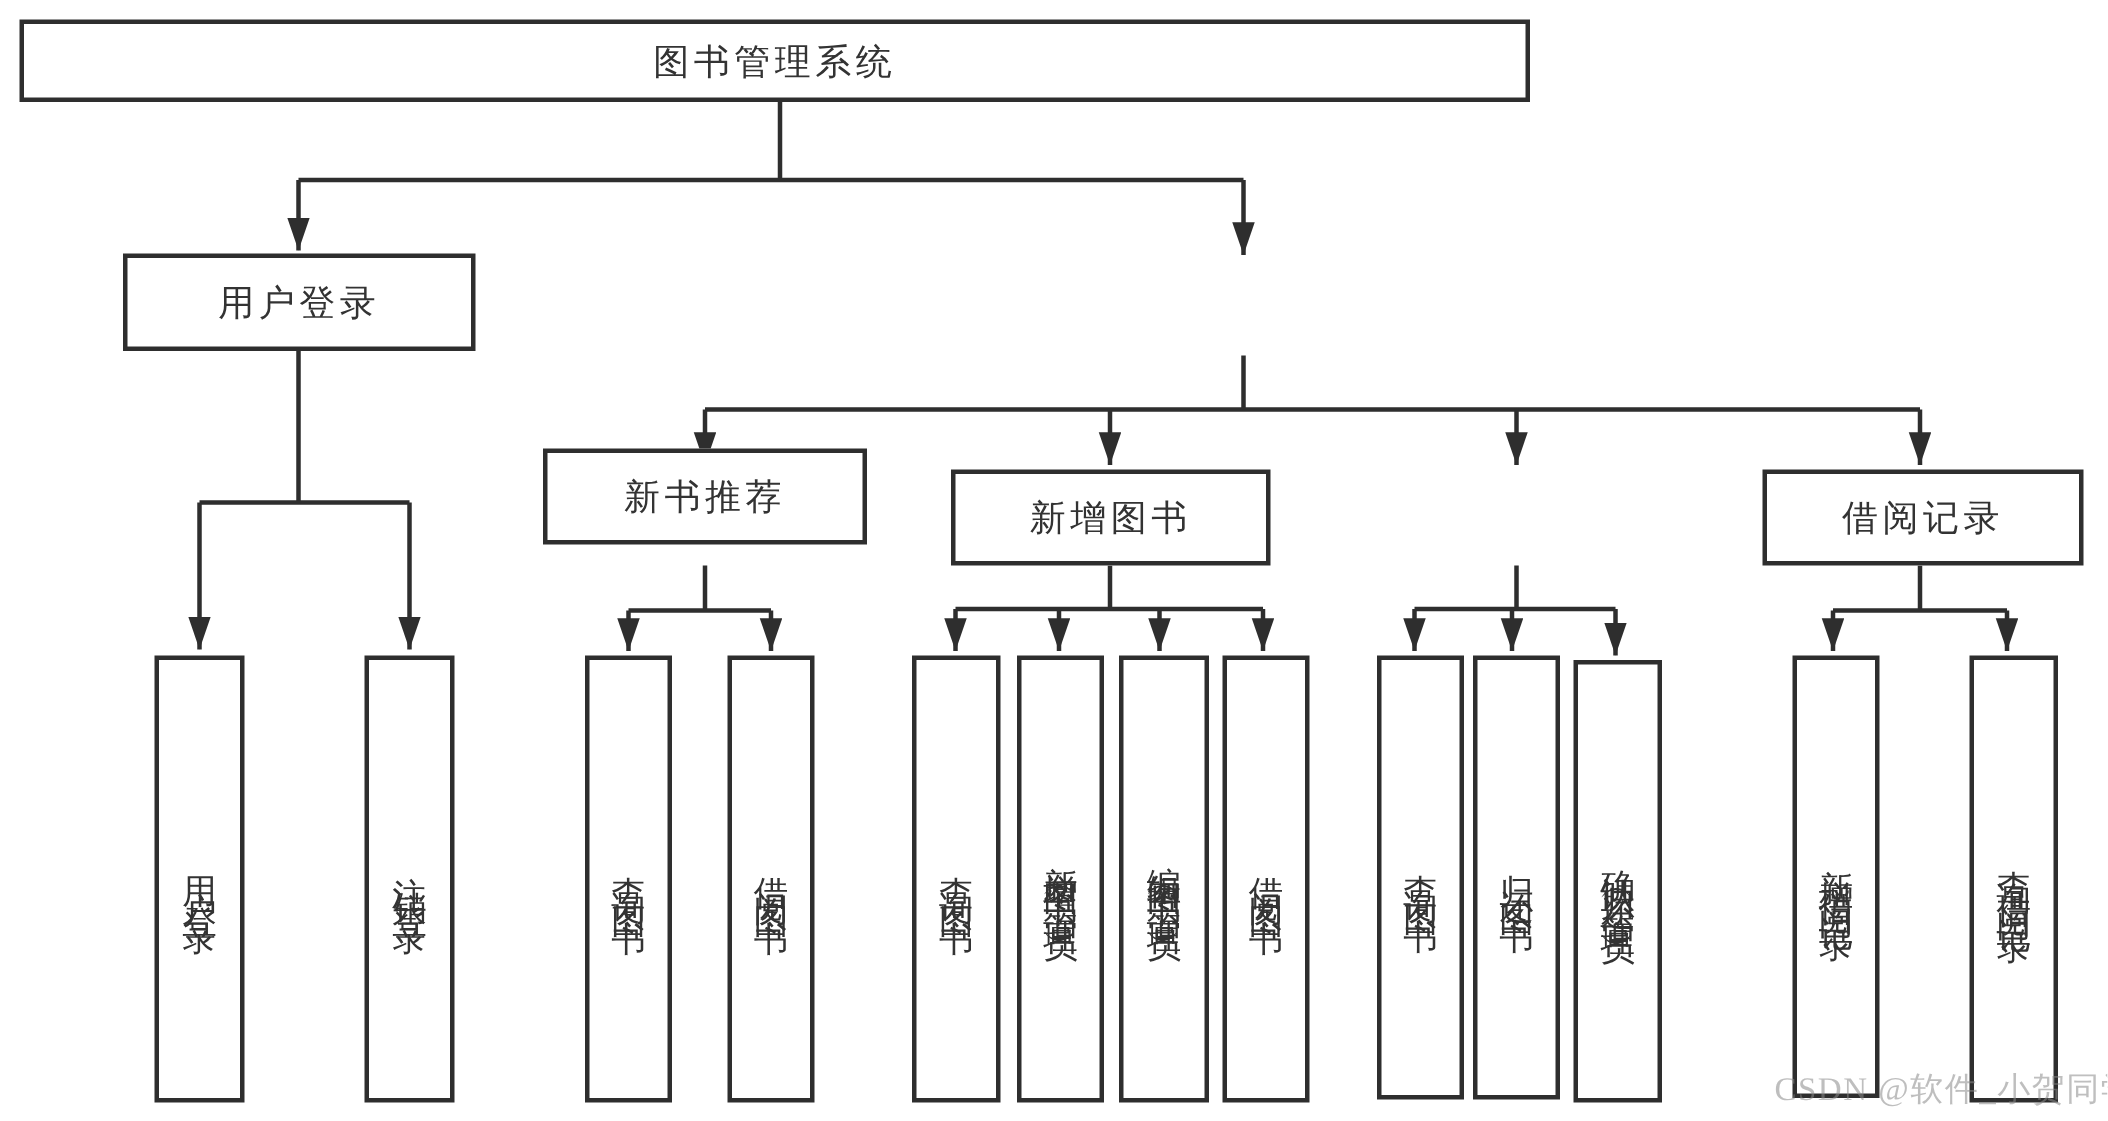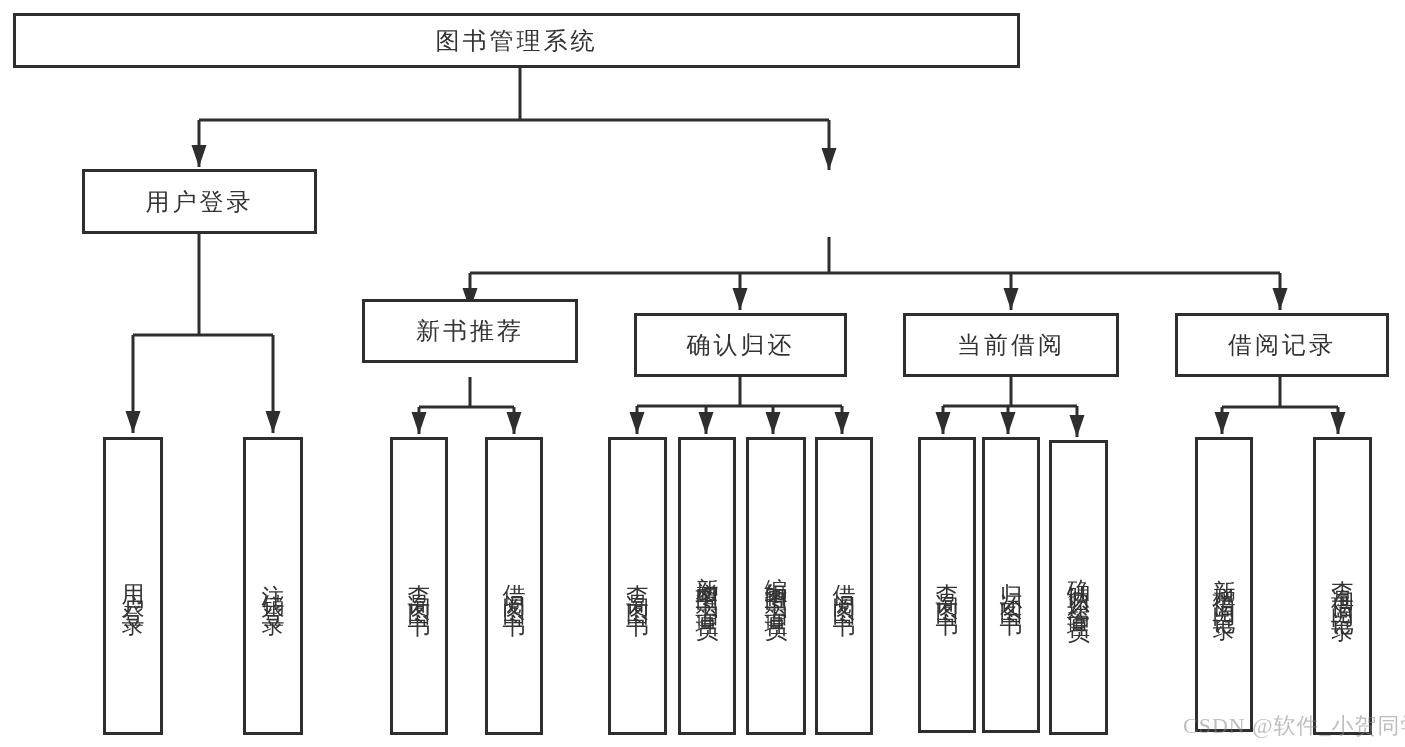--- a/index.html
+++ b/index.html
@@ -80,22 +80,21 @@
       <line x1="1222" y1="407" x2="1222" y2="434" marker-end="url(#arrow)"></line>
       <line x1="1338" y1="407" x2="1338" y2="434" marker-end="url(#arrow)"></line>
     </g>
   </svg>
 
   <div class="node" style="left:13px;top:13px;width:1007px;height:55px;">图书管理系统</div>
 
   <div class="node" style="left:82px;top:169px;width:235px;height:65px;">用户登录</div>
 
   <div class="node" style="left:362px;top:299px;width:216px;height:64px;">新书推荐</div>
-  <div class="node" style="left:634px;top:313px;width:213px;height:64px;">确认归还</div>
-  <div class="node" style="left:903px;top:313px;width:216px;height:64px;">当前借阅</div>
+  <div class="node" style="left:634px;top:313px;width:213px;height:64px;">新增图书</div>
   <div class="node" style="left:1175px;top:313px;width:214px;height:64px;">借阅记录</div>
 
   <div class="leaf" style="left:103px;top:437px;width:60px;height:298px;">用户登录</div>
   <div class="leaf" style="left:243px;top:437px;width:60px;height:298px;">注销登录</div>
 
   <div class="leaf" style="left:390px;top:437px;width:58px;height:298px;">查询图书</div>
   <div class="leaf" style="left:485px;top:437px;width:58px;height:298px;">借阅图书</div>
 
   <div class="leaf" style="left:608px;top:437px;width:59px;height:298px;">查询图书</div>
   <div class="leaf" style="left:678px;top:437px;width:58px;height:298px;letter-spacing:6px;">新增图书（管理员）</div>

